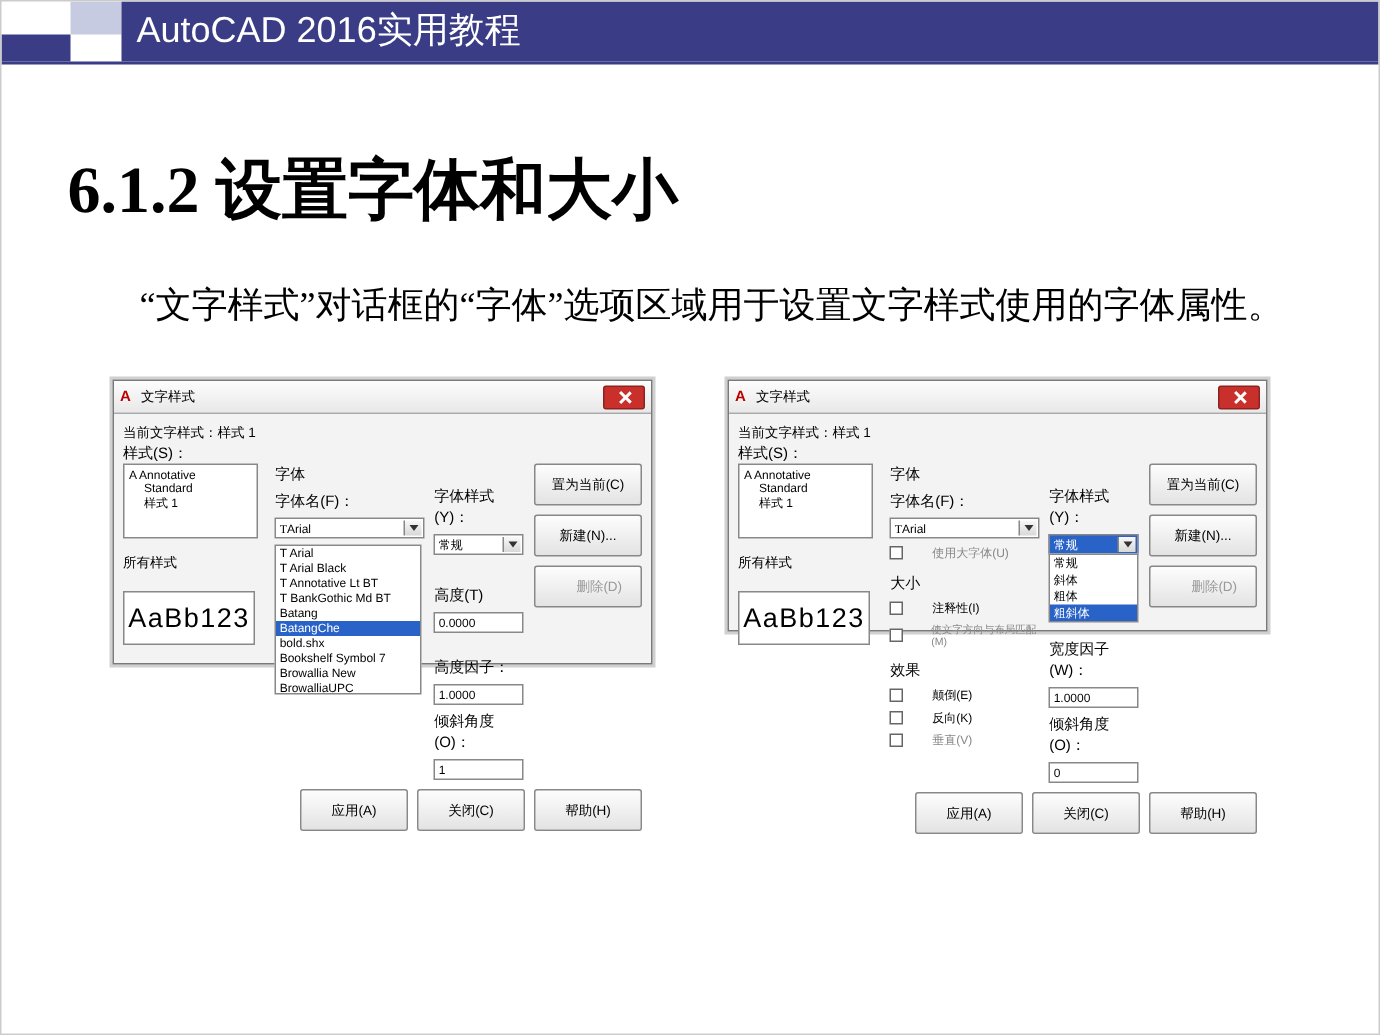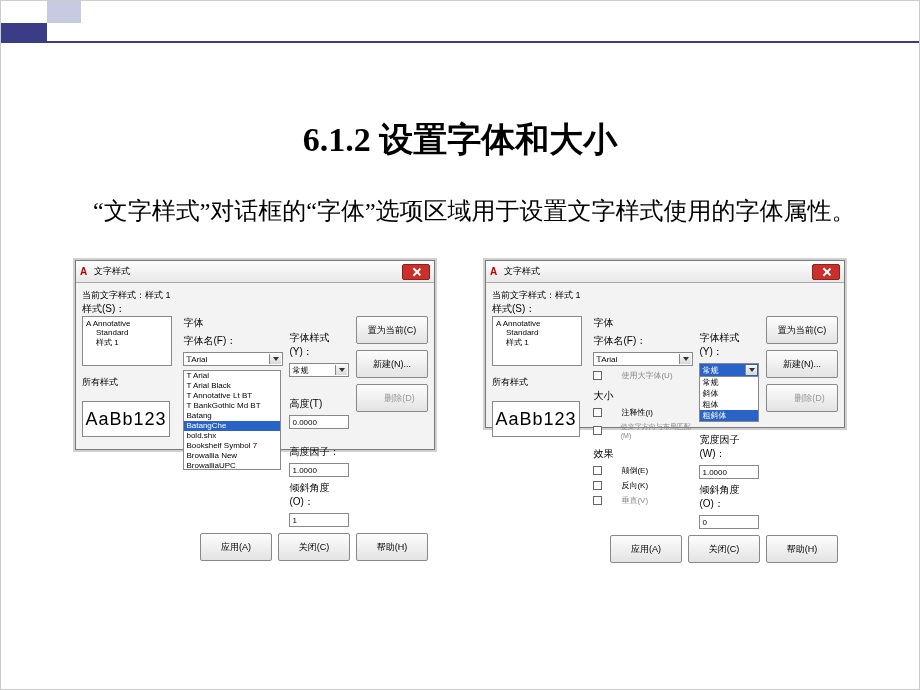--- a/index.html
+++ b/index.html
@@ -17,24 +17,23 @@
   .hdr {
     position: relative; height: 48px;
   }
   .hdr .block-dark   { position:absolute; left: 0;  top:22px; width: 46px; height:18px; background:#3a3d86; }
   .hdr .block-light  { position:absolute; left: 46px; top:0;  width: 34px; height:22px; background:#c7cbe2; }
   .hdr .title-bar    { position:absolute; left: 80px; right:0; top:0; height:40px; background:#3a3d86; color:#fff; font-size:24px; line-height:40px; padding-left:10px; }
   .hdr .underline    { position:absolute; left: 0; right:0; top:40px; height:2px; background:#3a3d86; }
 
   
   .section-head {
-    margin: 68px 44px 30px 44px;
-    font-size: 34px; font-weight: bold;
+    margin: 48px 44px 30px 44px;
+    font-size: 44px; font-weight: bold;
     font-family: "SimSun","Songti SC",serif;
-    text-align: center;
   }
   .section-para {
     margin: 0 44px 30px 44px;
     font-size: 24px; line-height: 1.55;
     font-family: "SimSun","Songti SC",serif;
     text-indent: 2em;
   }
 
   
   .shots { display:flex; gap: 50px; justify-content:center; align-items:flex-start; }
@@ -134,20 +133,21 @@
 
   .dialog2-height { height: 168px; }
   .dialog1-height { height: 190px; }
 </style>
 </head>
 <body>
 
 <div class="hdr">
   <div class="block-dark"></div>
   <div class="block-light"></div>
+  <div class="title-bar">AutoCAD 2016实用教程</div>
   <div class="underline"></div>
 </div>
 
 <div class="section-head">6.1.2  设置字体和大小</div>
 <div class="section-para">“文字样式”对话框的“字体”选项区域用于设置文字样式使用的字体属性。</div>
 
 <div class="shots">
 
   <div class="win dialog1-height">
     <div class="titlebar">

